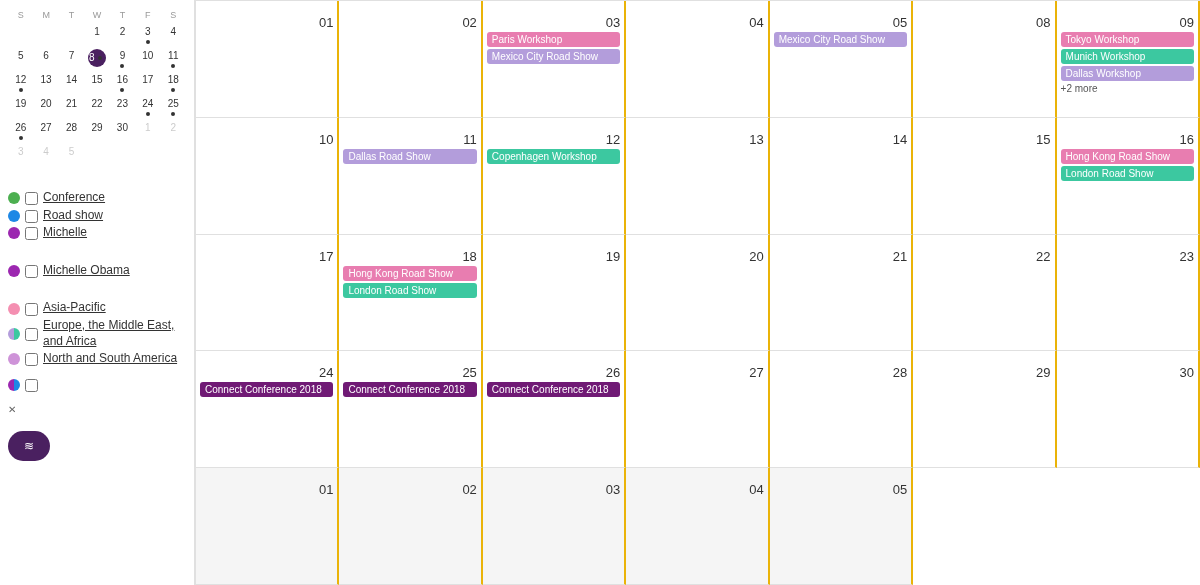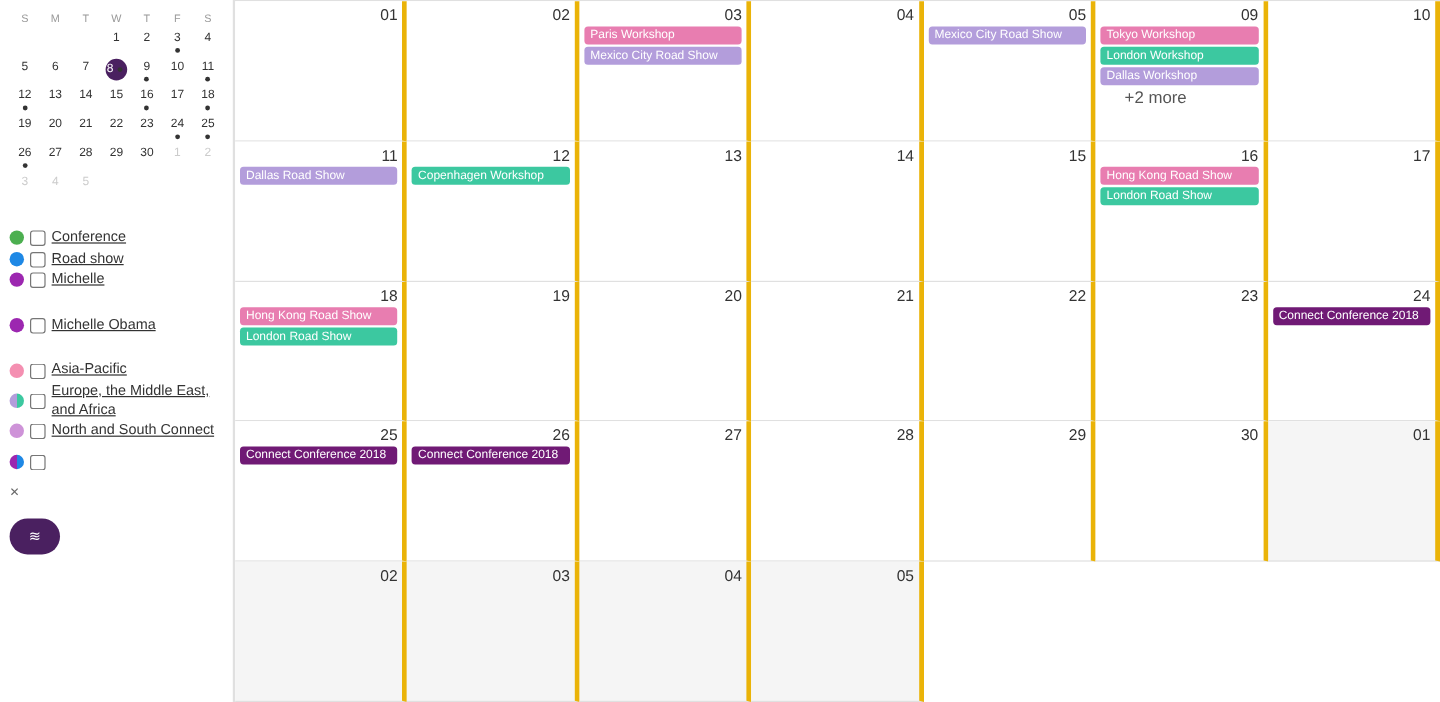--- a/index.html
+++ b/index.html
@@ -123,23 +123,23 @@
     }
     .cal-grid {
       flex: 1;
       display: grid;
       grid-template-columns: repeat(7, 1fr);
       grid-template-rows: repeat(5, 1fr);
       border-left: 1px solid #e0e0e0;
       border-top: 1px solid #e0e0e0;
     }
     .cal-cell {
-      border-right: 4px solid #eab308;
+      border-right: 2px solid #eab308;
       border-bottom: 1px solid #e0e0e0;
-      padding: 4px 4px 2px;
+      padding: 14px 4px 2px;
       min-height: 110px;
       position: relative;
       background: #fff;
     }
     .cal-cell.other-month {
       background: #f5f5f5;
     }
     .cal-cell .date-num {
       text-align: right;
       font-size: 13px;
@@ -156,25 +156,24 @@
       cursor: pointer;
       white-space: nowrap;
       overflow: hidden;
       text-overflow: ellipsis;
     }
     .event-pink { background: #e87db0; }
     .event-teal { background: #3cc8a0; }
     .event-purple { background: #b39ddb; }
     .event-green { background: #701a75; }
     .more-link {
-      font-size: 14px;
+      font-size: 10px;
       color: #555;
       margin-top: 1px;
       cursor: pointer;
-      margin-left: 20px;
     }
   </style>
 </head>
 <body>
 
 <div class="sidebar">
   <div class="mini-calendar">
     <div class="mini-cal-grid" id="mini-cal">
         <div class="day-label">S</div>
         <div class="day-label">M</div>
@@ -262,21 +261,21 @@
     <span>Asia-Pacific</span>
       </div>
       <div class="filter-item">
         <div class="filter-dot" style="background: conic-gradient(#3cc8a0 50%, #b39ddb 50%)"></div>
     <input type="checkbox" style="">
     <span>Europe, the Middle East, and Africa</span>
       </div>
       <div class="filter-item">
         <div class="filter-dot" style="background:#ce93d8"></div>
     <input type="checkbox" style="">
-    <span>North and South Connect</span>
+    <span>North and South America</span>
       </div>
     </div>
 
   <div class="filter-item">
     <div class="filter-dot" style="background: conic-gradient(#1e88e5 50%, #9c27b0 50%)"></div>
     <input type="checkbox" style="">
     <span></span>
   </div>
 
   <div class="clear-all"></div>
@@ -297,23 +296,26 @@
         <div class="event-pill event-purple">Mexico City Road Show</div>
       </div>
       <div class="cal-cell">
         <div class="date-num">04</div>
       </div>
       <div class="cal-cell">
         <div class="date-num">05</div>
         <div class="event-pill event-purple">Mexico City Road Show</div>
       </div>
       <div class="cal-cell">
+        <div class="date-num">08</div>
+      </div>
+      <div class="cal-cell">
         <div class="date-num">09</div>
         <div class="event-pill event-pink">Tokyo Workshop</div>
-        <div class="event-pill event-teal">London Workshop</div>
+        <div class="event-pill event-teal">Munich Workshop</div>
         <div class="event-pill event-purple">Dallas Workshop</div>
         <div class="more-link">+2 more</div>
       </div>
       <div class="cal-cell">
         <div class="date-num">10</div>
       </div>
       <div class="cal-cell">
         <div class="date-num">11</div>
         <div class="event-pill event-purple">Dallas Road Show</div>
       </div>

